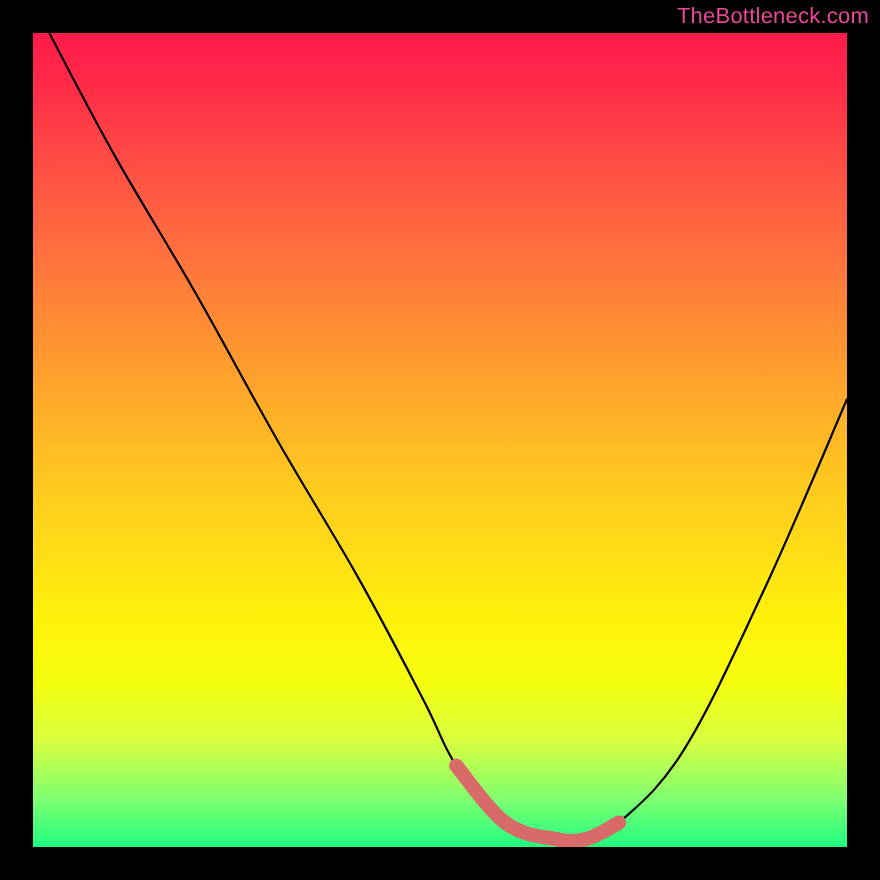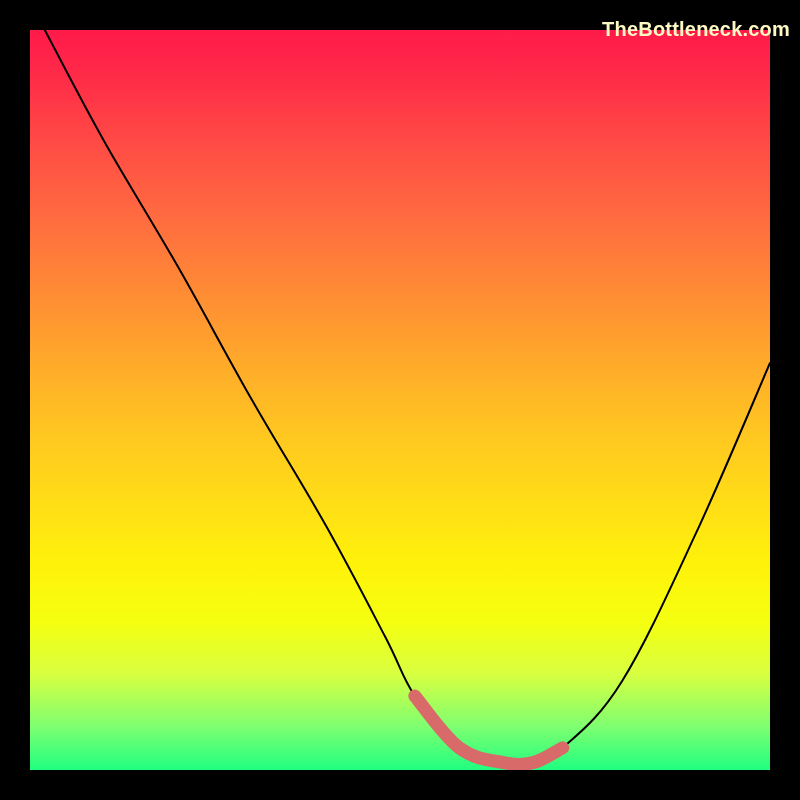--- a/index.html
+++ b/index.html
@@ -6,25 +6,25 @@
   body {
     width: 800px;
     height: 800px;
     background: #000;
     position: relative;
     overflow: hidden;
     font-family: Arial, sans-serif;
   }
   .watermark {
     position: absolute;
-    top: 18px;
+    top: 4px;
     right: 10px;
-    color: #fef9c3;
+    color: #ec4899;
     font-size: 20px;
-    font-weight: 700;
+    font-weight: 400;
     z-index: 10;
     letter-spacing: 0.2px;
   }
   .plot-area {
     position: absolute;
     left: 30px;
     top: 30px;
     width: 740px;
     height: 740px;
     overflow: hidden;

